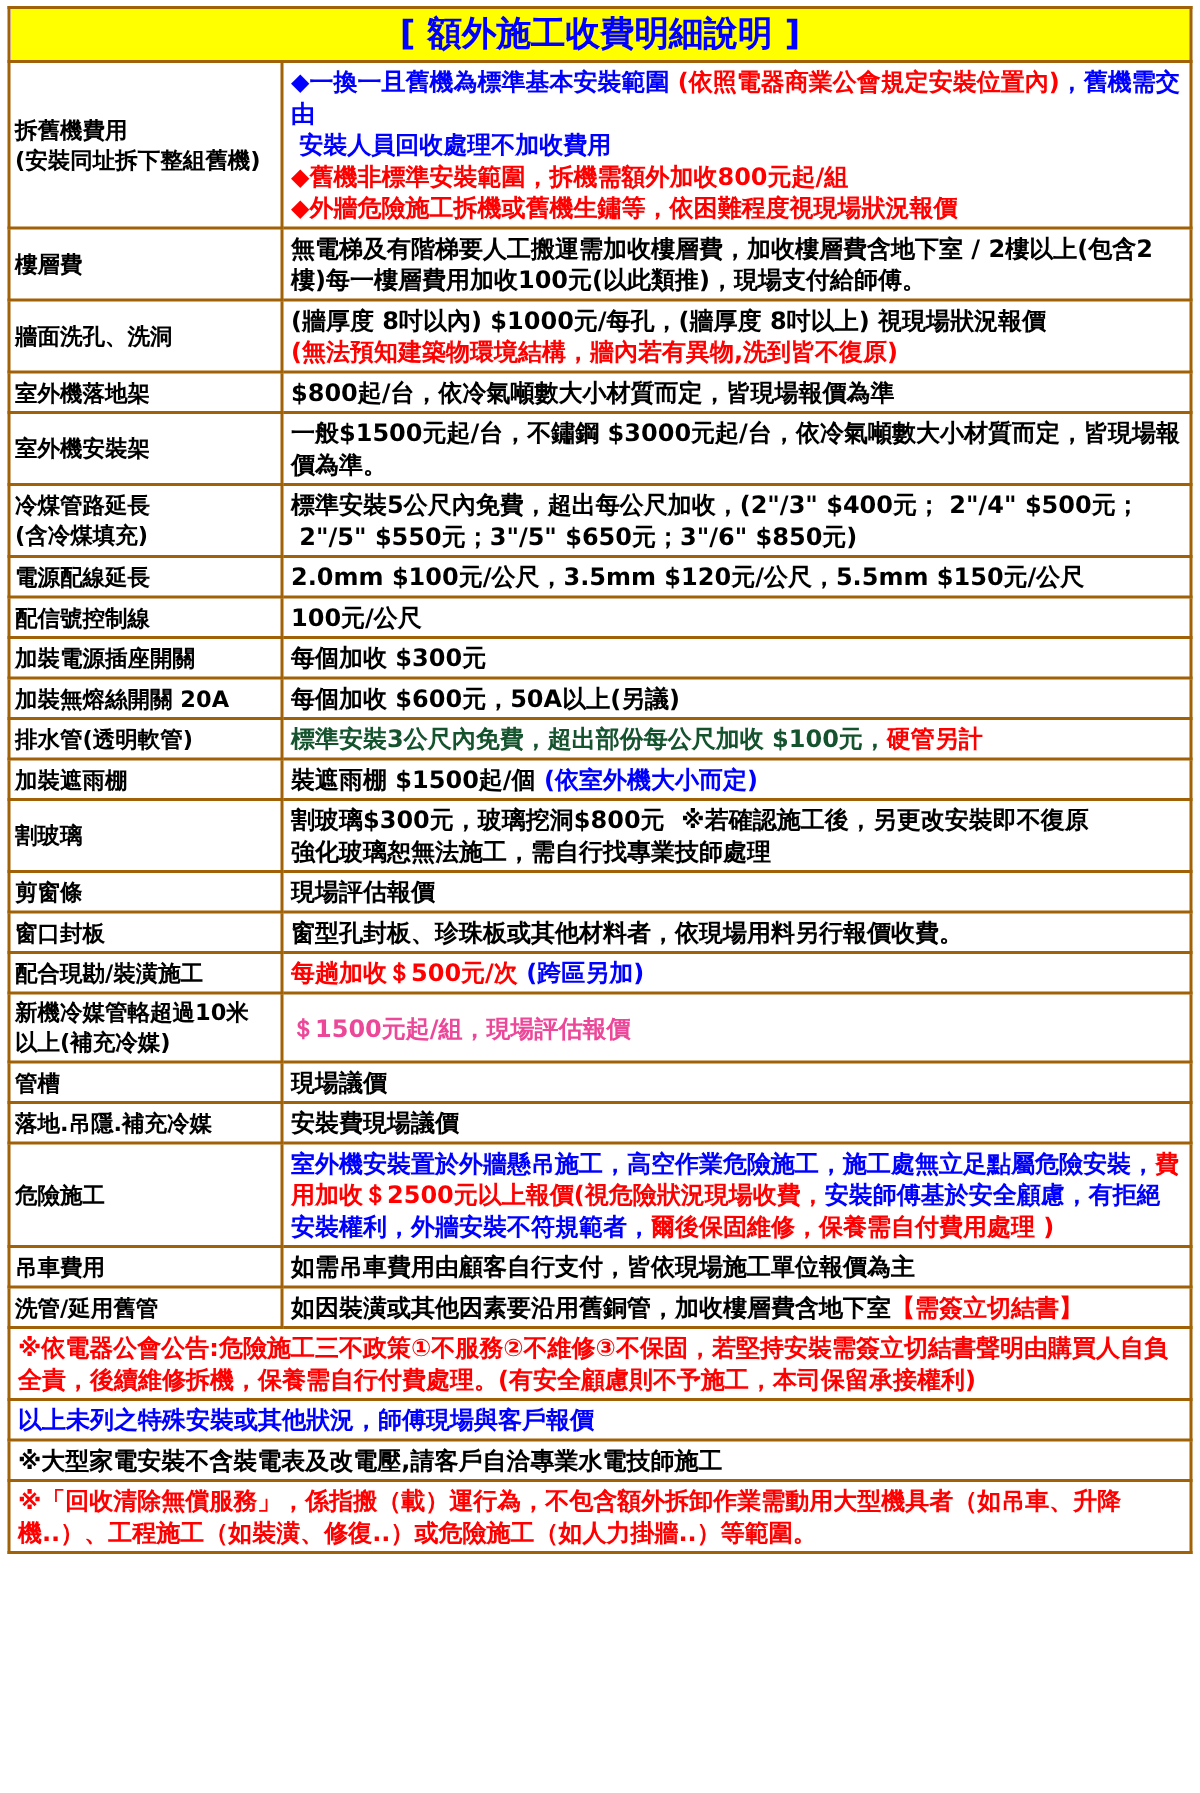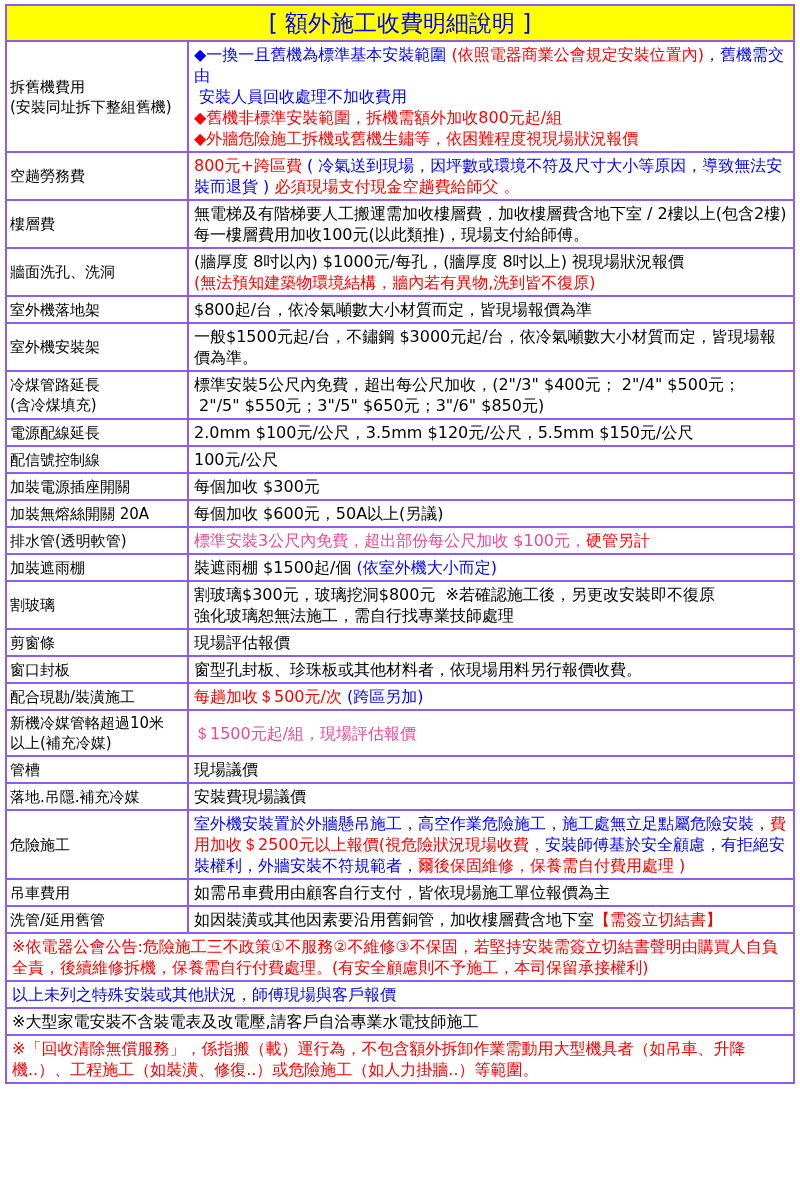--- a/index.html
+++ b/index.html
@@ -1,20 +1,20 @@
 <!DOCTYPE html>
 <html><head>
 <meta charset="utf-8">
 <style>
   html,body{margin:0;padding:0;background:#ffffff;}
   body{width:800px;font-family:"DejaVu Sans",sans-serif;}
   .page{padding:4px 5px 0 5px;}
   table{border-collapse:collapse;width:100%;table-layout:fixed;}
   col.c1{width:182px;}
-  td{border:2px solid #8b5cf6;font-weight:normal;vertical-align:middle;overflow:hidden;margin-top:46px;}
+  td{border:2px solid #a16207;font-weight:bold;vertical-align:middle;overflow:hidden;margin-top:46px;}
   td.title{text-align:center;font-size:23px;line-height:28px;padding:3px 0;}
   td.label{font-size:15px;line-height:20px;padding:2px 1px 2px 3px;white-space:pre-wrap;color:#000;}
   td.content{font-size:16px;line-height:21px;padding:2px 4px 2px 5px;}
   .line{white-space:pre-wrap;overflow-wrap:break-word;word-break:break-all;}
 </style>
 </head>
 <body>
 
 <div class="page">
   <table>
@@ -28,26 +28,20 @@
       </tr>
     </tbody>
     <tbody id="fee-table-body">
         <tr>
           <td class="label"><div>拆舊機費用</div><div>(安裝同址拆下整組舊機)</div></td>
           <td class="content">
             <div class="line"><span style="color: rgb(0, 0, 255);">◆一換一且舊機為標準基本安裝範圍 </span><span style="color: rgb(255, 0, 0);">(依照電器商業公會規定安裝位置內)</span><span style="color: rgb(0, 0, 255);">，舊機需交由</span></div>
             <div class="line"><span style="color: rgb(0, 0, 255);"> 安裝人員回收處理不加收費用</span></div>
             <div class="line"><span style="color: rgb(255, 0, 0);">◆舊機非標準安裝範圍，拆機需額外加收800元起/組</span></div>
             <div class="line"><span style="color: rgb(255, 0, 0);">◆外牆危險施工拆機或舊機生鏽等，依困難程度視現場狀況報價</span></div>
-          </td>
-        </tr>
-        <tr>
-          <td class="label"><div>空趟勞務費</div></td>
-          <td class="content">
-            <div class="line"><span style="color: rgb(255, 0, 0);">800元+跨區費 </span><span style="color: rgb(0, 0, 255);">( 冷氣送到現場，因坪數或環境不符及尺寸大小等原因，導致無法安裝而退貨 ) </span><span style="color: rgb(255, 0, 0);">必須現場支付現金空趟費給師父 。</span></div>
           </td>
         </tr>
         <tr>
           <td class="label"><div>樓層費</div></td>
           <td class="content">
             <div class="line"><span style="color: rgb(0, 0, 0);">無電梯及有階梯要人工搬運需加收樓層費，加收樓層費含地下室 / 2樓以上(包含2樓)每一樓層費用加收100元(以此類推)，現場支付給師傅。</span></div>
           </td>
         </tr>
         <tr>
           <td class="label"><div>牆面洗孔、洗洞</div></td>
@@ -95,21 +89,21 @@
         </tr>
         <tr>
           <td class="label"><div>加裝無熔絲開關 20A</div></td>
           <td class="content">
             <div class="line"><span style="color: rgb(0, 0, 0);">每個加收 $600元，50A以上(另議)</span></div>
           </td>
         </tr>
         <tr>
           <td class="label"><div>排水管(透明軟管)</div></td>
           <td class="content">
-            <div class="line"><span style="color: #ec4899;">標準安裝3公尺內免費，超出部份每公尺加收 $100元，</span><span style="color: rgb(255, 0, 0);">硬管另計</span></div>
+            <div class="line"><span style="color: #14532d;">標準安裝3公尺內免費，超出部份每公尺加收 $100元，</span><span style="color: rgb(255, 0, 0);">硬管另計</span></div>
           </td>
         </tr>
         <tr>
           <td class="label"><div>加裝遮雨棚</div></td>
           <td class="content">
             <div class="line"><span style="color: rgb(0, 0, 0);">裝遮雨棚 $1500起/個 </span><span style="color: rgb(0, 0, 255);">(依室外機大小而定)</span></div>
           </td>
         </tr>
         <tr>
           <td class="label"><div>割玻璃</div></td>

